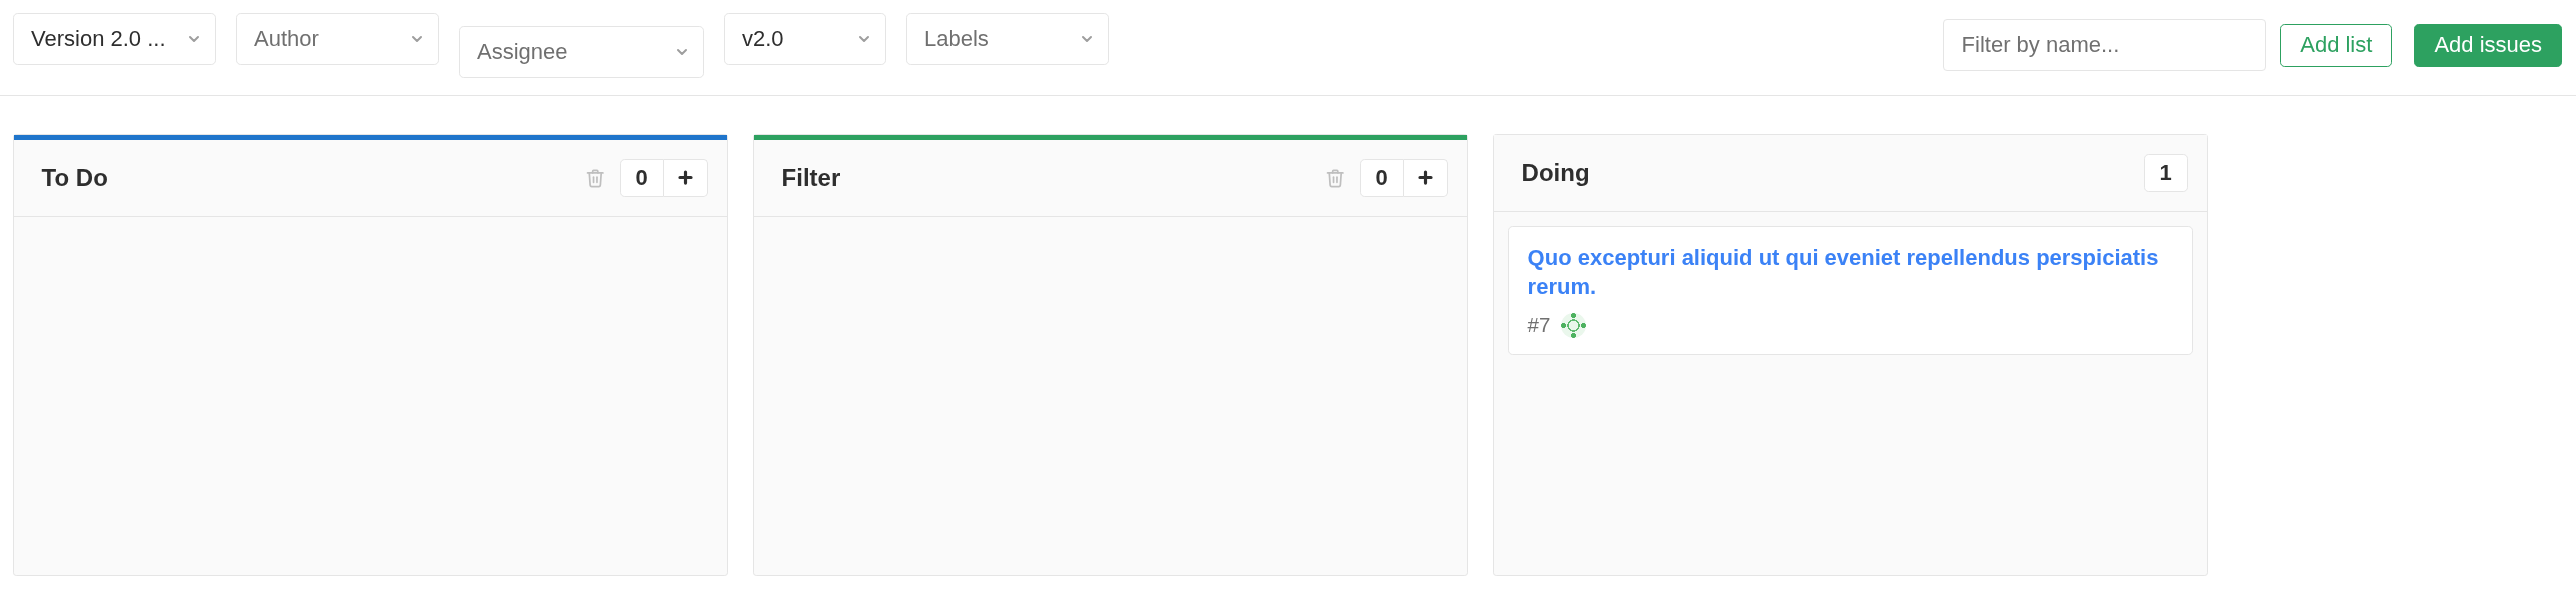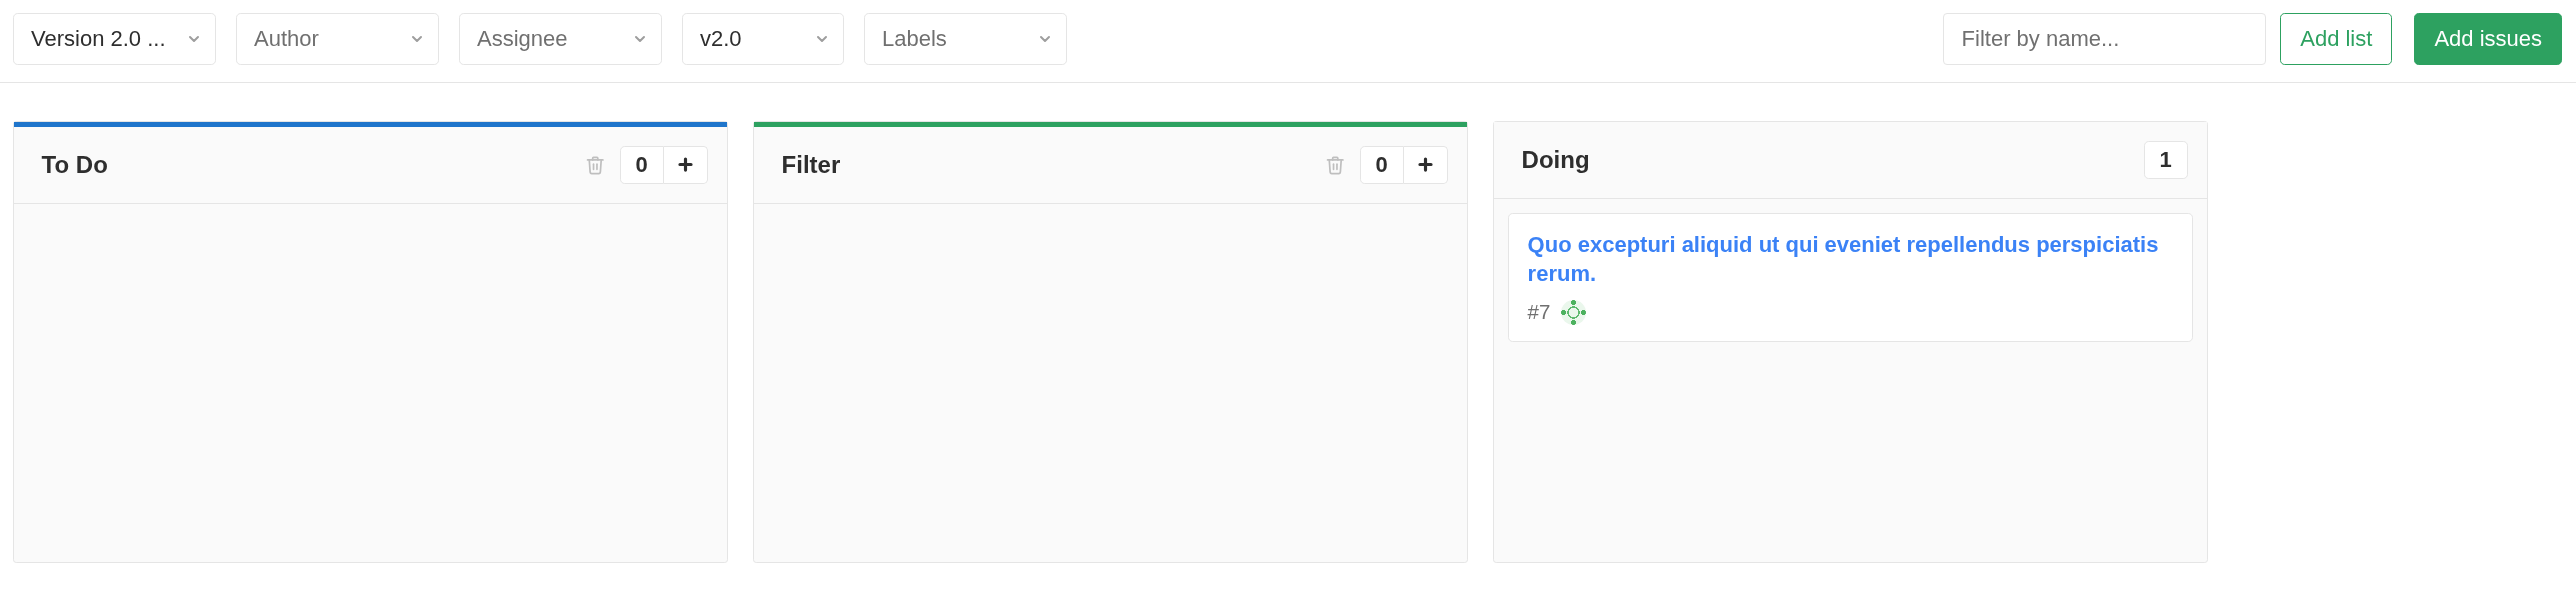--- a/index.html
+++ b/index.html
@@ -44,21 +44,21 @@
   .dropdown .chev {
     position: absolute;
     right: 12.6px;
     top: 50%;
     transform: translateY(-50%);
     color: #9e9e9e;
     pointer-events: none;
   }
   .dd-version  { width: 203px; }
   .dd-author   { width: 203px; }
-  .dd-assignee { width: 203px; }
+  .dd-assignee { width: 245px; margin-top: 13px; }
   .dd-milestone{ width: 162px; }
   .dd-labels   { width: 203px; }
 
   .filters-right {
     margin-left: auto;
     display: flex;
     gap: 14px;
     align-items: center;
   }
   .filter-input {
@@ -67,21 +67,21 @@
     padding: 0 17.4px;
     border: 1.6px solid #e5e5e5;
     border-radius: 4px;
     font-size: 22px;
     color: #2e2e2e;
     outline: none;
   }
   .filter-input::placeholder { color: #707070; }
 
   .btn {
-    height: 52px;
+    height: 43px;
     padding: 0 19px;
     display: inline-flex;
     align-items: center;
     justify-content: center;
     border-radius: 4.7px;
     font-size: 22px;
     cursor: pointer;
     border: 1.6px solid transparent;
     white-space: nowrap;
   }

